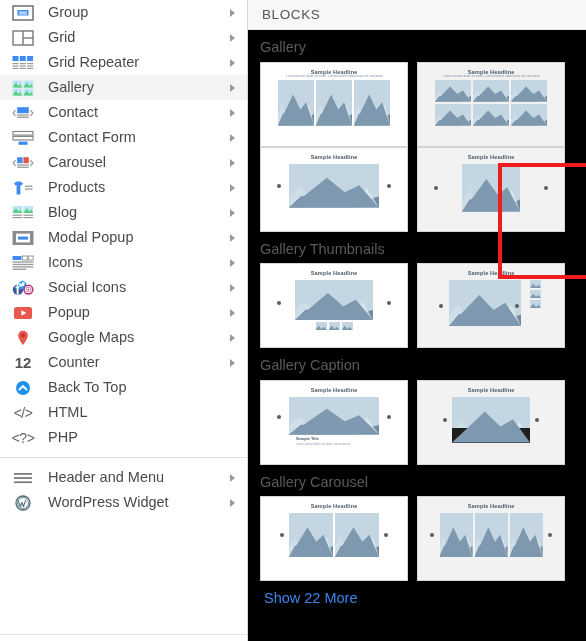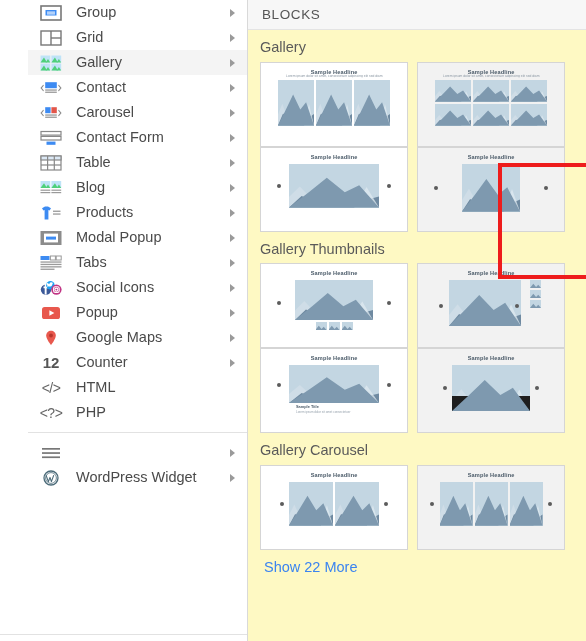--- a/index.html
+++ b/index.html
@@ -12,21 +12,21 @@
   .app { display: flex; width: 586px; height: 641px; position: relative; }
 
   
   .sidebar {
     width: 248px; height: 641px;
     background: #ffffff;
     border-right: 1px solid #d9d9d9;
     position: relative;
     overflow: hidden;
   }
-  .menu-list { display: flex; flex-direction: column; margin-left: 28px; }
+  .menu-list { display: flex; flex-direction: column; }
   .menu-item {
     display: flex; align-items: center;
     height: 25px;
     padding-left: 10px;
     cursor: pointer;
     position: relative;
   }
   .menu-item.selected { background: #f4f4f4; }
   .menu-item .ic {
     width: 26px; height: 20px;
@@ -53,21 +53,21 @@
     margin: 7px 0 7px 0;
   }
   .sidebar-bottom-rule {
     position: absolute; left: 0; right: 0; bottom: 6px;
     height: 1px; background: #e2e2e2;
   }
 
   
   .main {
     width: 338px; height: 641px;
-    background: #fef9c3;
+    background: #000000;
     position: relative;
     overflow: hidden;
   }
   .blocks-header {
     height: 30px;
     background: #f7f7f7;
     border-bottom: 1px solid #e4e4e4;
     display: flex; align-items: center;
     padding-left: 14px;
   }
@@ -250,20 +250,40 @@
           <svg width="22" height="16" viewBox="0 0 22 16">
               <rect x="1" y="1" width="20" height="14" fill="#fff" stroke="#777" stroke-width="1.4"></rect>
               <line x1="11" y1="1" x2="11" y2="15" stroke="#777" stroke-width="1.4"></line>
               <line x1="11" y1="8" x2="21" y2="8" stroke="#777" stroke-width="1.4"></line>
             </svg>
         </span>
         <span class="lbl">Grid</span>
         <span class="arrow"></span>
       </div>
 
+      <div class="menu-item">
+        <span class="ic">
+          <svg width="22" height="16" viewBox="0 0 22 16">
+            <rect x="0.5" y="1" width="6" height="5" fill="#3d8bf2"></rect>
+              <rect x="7.8" y="1" width="6" height="5" fill="#3d8bf2"></rect>
+              <rect x="15.1" y="1" width="6" height="5" fill="#3d8bf2"></rect>
+            <rect x="0.5" y="8" width="6" height="1.2" fill="#9a9a9a"></rect>
+              <rect x="7.8" y="8" width="6" height="1.2" fill="#9a9a9a"></rect>
+              <rect x="15.1" y="8" width="6" height="1.2" fill="#9a9a9a"></rect>
+            <rect x="0.5" y="10.4" width="6" height="1.2" fill="#9a9a9a"></rect>
+              <rect x="7.8" y="10.4" width="6" height="1.2" fill="#9a9a9a"></rect>
+              <rect x="15.1" y="10.4" width="6" height="1.2" fill="#9a9a9a"></rect>
+            <rect x="0.5" y="12.8" width="6" height="1.2" fill="#9a9a9a"></rect>
+              <rect x="7.8" y="12.8" width="6" height="1.2" fill="#9a9a9a"></rect>
+              <rect x="15.1" y="12.8" width="6" height="1.2" fill="#9a9a9a"></rect>
+          </svg>
+        </span>
+        <span class="lbl">Grid Repeater</span>
+        <span class="arrow"></span>
+      </div>
 
       <div class="menu-item selected">
         <span class="ic">
           <svg width="22" height="16" viewBox="0 0 22 16">
             <rect x="0.5" y="0.5" width="9.8" height="7" fill="#bfe3f7"></rect>
               <path d="M0.5 7.5 L4 2.6 L7 7.5 Z" fill="#4fd07a"></path>
               <path d="M5.6 7.5 L8 4 L10.3 7.5 Z" fill="#4fd07a"></path>
             <rect x="11.4" y="0.5" width="9.8" height="7" fill="#bfe3f7"></rect>
               <path d="M11.4 7.5 L14.9 2.6 L17.9 7.5 Z" fill="#4fd07a"></path>
               <path d="M16.5 7.5 L18.9 4 L21.2 7.5 Z" fill="#4fd07a"></path>
@@ -290,55 +310,54 @@
             <rect x="5.2" y="11.6" width="11.6" height="1.3" fill="#9a9a9a"></rect>
           </svg>
         </span>
         <span class="lbl">Contact</span>
         <span class="arrow"></span>
       </div>
 
       <div class="menu-item">
         <span class="ic">
           <svg width="22" height="16" viewBox="0 0 22 16">
+            <rect x="1" y="1.5" width="20" height="3.6" fill="#fff" stroke="#888" stroke-width="1.2"></rect>
+            <rect x="1" y="6.4" width="20" height="3.6" fill="#fff" stroke="#888" stroke-width="1.2"></rect>
+            <rect x="6.5" y="11.6" width="9" height="3.2" fill="#3d8bf2"></rect>
+          </svg>
+        </span>
+        <span class="lbl">Contact Form</span>
+        <span class="arrow"></span>
+      </div>
+
+      <div class="menu-item">
+        <span class="ic">
+          <svg width="22" height="16" viewBox="0 0 22 16">
             <path d="M3.2 5.5 L1.2 8 L3.2 10.5" stroke="#8a8a8a" stroke-width="1.2" fill="none" stroke-linecap="round"></path>
             <path d="M18.8 5.5 L20.8 8 L18.8 10.5" stroke="#8a8a8a" stroke-width="1.2" fill="none" stroke-linecap="round"></path>
             <rect x="5.2" y="2.2" width="5.4" height="6" fill="#3d8bf2"></rect>
             <rect x="11.4" y="2.2" width="5.4" height="6" fill="#e2564a"></rect>
             <rect x="5.2" y="9.4" width="11.6" height="1.3" fill="#9a9a9a"></rect>
             <rect x="5.2" y="11.6" width="11.6" height="1.3" fill="#9a9a9a"></rect>
           </svg>
         </span>
         <span class="lbl">Carousel</span>
         <span class="arrow"></span>
       </div>
 
-      <div class="menu-item">
-        <span class="ic">
-          <svg width="22" height="16" viewBox="0 0 22 16">
-            <rect x="1" y="1.5" width="20" height="3.6" fill="#fff" stroke="#888" stroke-width="1.2"></rect>
-            <rect x="1" y="6.4" width="20" height="3.6" fill="#fff" stroke="#888" stroke-width="1.2"></rect>
-            <rect x="6.5" y="11.6" width="9" height="3.2" fill="#3d8bf2"></rect>
-          </svg>
-        </span>
-        <span class="lbl">Contact Form</span>
-        <span class="arrow"></span>
-      </div>
-
-      <div class="menu-item">
-        <span class="ic">
-          <svg width="22" height="16" viewBox="0 0 22 16">
-            <rect x="1" y="1" width="20" height="14" fill="#fff" stroke="#888" stroke-width="1.2"></rect>
-            <rect x="1" y="1" width="20" height="4" fill="#dbe8f5" stroke="#888" stroke-width="1.2"></rect>
-            <line x1="7.6" y1="1" x2="7.6" y2="15" stroke="#888" stroke-width="1.2"></line>
-            <line x1="14.3" y1="1" x2="14.3" y2="15" stroke="#888" stroke-width="1.2"></line>
-            <line x1="1" y1="10" x2="21" y2="10" stroke="#888" stroke-width="1.2"></line>
-          </svg>
-        </span>
-        <span class="lbl">Table</span>
+
+      <div class="menu-item">
+        <span class="ic">
+          <svg width="22" height="16" viewBox="0 0 22 16">
+            <path d="M2 3.2 L5 1.4 L8 1.4 L11 3.2 L9.6 5.6 L8.4 5 L8.4 14.6 L4.6 14.6 L4.6 5 L3.4 5.6 Z" fill="#3d8bf2"></path>
+            <rect x="13" y="5.6" width="7.5" height="1.3" fill="#9a9a9a"></rect>
+            <rect x="13" y="8.4" width="7.5" height="1.3" fill="#9a9a9a"></rect>
+          </svg>
+        </span>
+        <span class="lbl">Products</span>
         <span class="arrow"></span>
       </div>
 
       <div class="menu-item">
         <span class="ic">
           <svg width="22" height="16" viewBox="0 0 22 16">
             <rect x="0.5" y="1" width="9.8" height="7" fill="#bfe3f7"></rect>
               <path d="M0.5 8 L4 3.2 L7 8 Z" fill="#4fd07a"></path>
               <path d="M5.6 8 L8 4.6 L10.3 8 Z" fill="#4fd07a"></path>
             <rect x="11.4" y="1" width="9.8" height="7" fill="#bfe3f7"></rect>
@@ -350,32 +369,20 @@
               <rect x="11.4" y="12" width="9.8" height="1.2" fill="#9a9a9a"></rect>
           </svg>
         </span>
         <span class="lbl">Blog</span>
         <span class="arrow"></span>
       </div>
 
       <div class="menu-item">
         <span class="ic">
           <svg width="22" height="16" viewBox="0 0 22 16">
-            <path d="M2 3.2 L5 1.4 L8 1.4 L11 3.2 L9.6 5.6 L8.4 5 L8.4 14.6 L4.6 14.6 L4.6 5 L3.4 5.6 Z" fill="#3d8bf2"></path>
-            <rect x="13" y="5.6" width="7.5" height="1.3" fill="#9a9a9a"></rect>
-            <rect x="13" y="8.4" width="7.5" height="1.3" fill="#9a9a9a"></rect>
-          </svg>
-        </span>
-        <span class="lbl">Products</span>
-        <span class="arrow"></span>
-      </div>
-
-      <div class="menu-item">
-        <span class="ic">
-          <svg width="22" height="16" viewBox="0 0 22 16">
             <rect x="0.5" y="1" width="21" height="14" fill="#8c8c8c"></rect>
             <rect x="4" y="3.6" width="14" height="8.8" fill="#fff"></rect>
             <rect x="6" y="6.6" width="10" height="3" fill="#3d8bf2"></rect>
           </svg>
         </span>
         <span class="lbl">Modal Popup</span>
         <span class="arrow"></span>
       </div>
 
       <div class="menu-item">
@@ -383,21 +390,21 @@
           <svg width="22" height="16" viewBox="0 0 22 16">
             <rect x="0.5" y="1" width="9" height="4" fill="#3d8bf2"></rect>
             <rect x="10.4" y="1" width="5" height="4" fill="#fff" stroke="#999" stroke-width="1"></rect>
             <rect x="16.2" y="1" width="5" height="4" fill="#fff" stroke="#999" stroke-width="1"></rect>
             <rect x="0.5" y="6.4" width="21" height="1.3" fill="#9a9a9a"></rect>
             <rect x="0.5" y="8.8" width="21" height="1.3" fill="#9a9a9a"></rect>
             <rect x="0.5" y="11.2" width="21" height="1.3" fill="#9a9a9a"></rect>
             <rect x="0.5" y="13.6" width="14" height="1.3" fill="#9a9a9a"></rect>
           </svg>
         </span>
-        <span class="lbl">Tabs</span>
+        <span class="lbl">Icons</span>
         <span class="arrow"></span>
       </div>
 
 
       <div class="menu-item">
         <span class="ic">
           <svg width="22" height="16" viewBox="0 0 22 16">
             <circle cx="6" cy="9.6" r="5.2" fill="#3b5998"></circle>
             <path d="M6.6 6.4 h1.6 v1.8 h-1.6 v6.4 h-1.9 v-6.4 h-1.2 v-1.8 h1.2 v-0.9 c0-1.2 0.6-2 2-2 h1.5 v1.8 h-1 c-0.4 0-0.6 0.2-0.6 0.6 Z" fill="#fff"></path>
             <circle cx="10.4" cy="5.2" r="4.2" fill="#1da1f2"></circle>
@@ -434,20 +441,29 @@
       </div>
 
       <div class="menu-item">
         <span class="ic">
           <span style="font-size:15px;font-weight:bold;color:#555;font-family:'Liberation Sans',sans-serif;line-height:1;">12</span>
         </span>
         <span class="lbl">Counter</span>
         <span class="arrow"></span>
       </div>
 
+      <div class="menu-item">
+        <span class="ic">
+          <svg width="22" height="16" viewBox="0 0 22 16">
+            <circle cx="11" cy="8" r="7" fill="#1e90f0"></circle>
+            <path d="M7.4 9.6 L11 6 L14.6 9.6" stroke="#fff" stroke-width="1.9" fill="none" stroke-linecap="round" stroke-linejoin="round"></path>
+          </svg>
+        </span>
+        <span class="lbl">Back To Top</span>
+      </div>
 
       <div class="menu-item">
         <span class="ic">
           <span style="font-size:14px;color:#666;font-family:'Liberation Sans',sans-serif;line-height:1;letter-spacing:-0.5px;">&lt;/&gt;</span>
         </span>
         <span class="lbl">HTML</span>
       </div>
 
       <div class="menu-item">
         <span class="ic">
@@ -459,20 +475,21 @@
       <div class="menu-divider"></div>
 
       <div class="menu-item">
         <span class="ic">
           <svg width="22" height="16" viewBox="0 0 22 16">
             <rect x="2" y="3" width="18" height="1.7" fill="#777"></rect>
             <rect x="2" y="7.2" width="18" height="1.7" fill="#777"></rect>
             <rect x="2" y="11.4" width="18" height="1.7" fill="#777"></rect>
           </svg>
         </span>
+        <span class="lbl">Header and Menu</span>
         <span class="arrow"></span>
       </div>
 
       <div class="menu-item">
         <span class="ic">
           <svg width="22" height="16" viewBox="0 0 22 16">
             <circle cx="11" cy="8" r="7" fill="none" stroke="#4a6a78" stroke-width="1.3"></circle>
             <circle cx="11" cy="8" r="5.4" fill="none" stroke="#4a6a78" stroke-width="0.8"></circle>
             <path d="M6.2 5.6 L8.4 11.6 L10 7.4 L11.4 11.6 L13.6 5.6" stroke="#4a6a78" stroke-width="1.1" fill="none" stroke-linecap="round" stroke-linejoin="round"></path>
           </svg>
@@ -612,20 +629,21 @@
               <span class="mini"></span>
               <span class="mini"></span>
             </div>
             <span class="dot l" style="top:26px;left:8px;"></span>
             <span class="dot" style="top:26px;right:32px;"></span>
           </div>
         </div>
       </div>
 
       
+      <div class="section-title">Gallery Caption</div>
       <div class="card-row">
         <div class="card">
           <div class="thumb-head">Sample Headline</div>
           <div class="thumb-gap"></div>
           <div style="position:relative;width:120px;display:flex;flex-direction:column;align-items:center;">
             <div class="mt" style="width:90px;height:38px;">
                 <div class="ridge"></div>
                 <div class="snow"></div>
               </div>
             <div class="cap-text-below">

